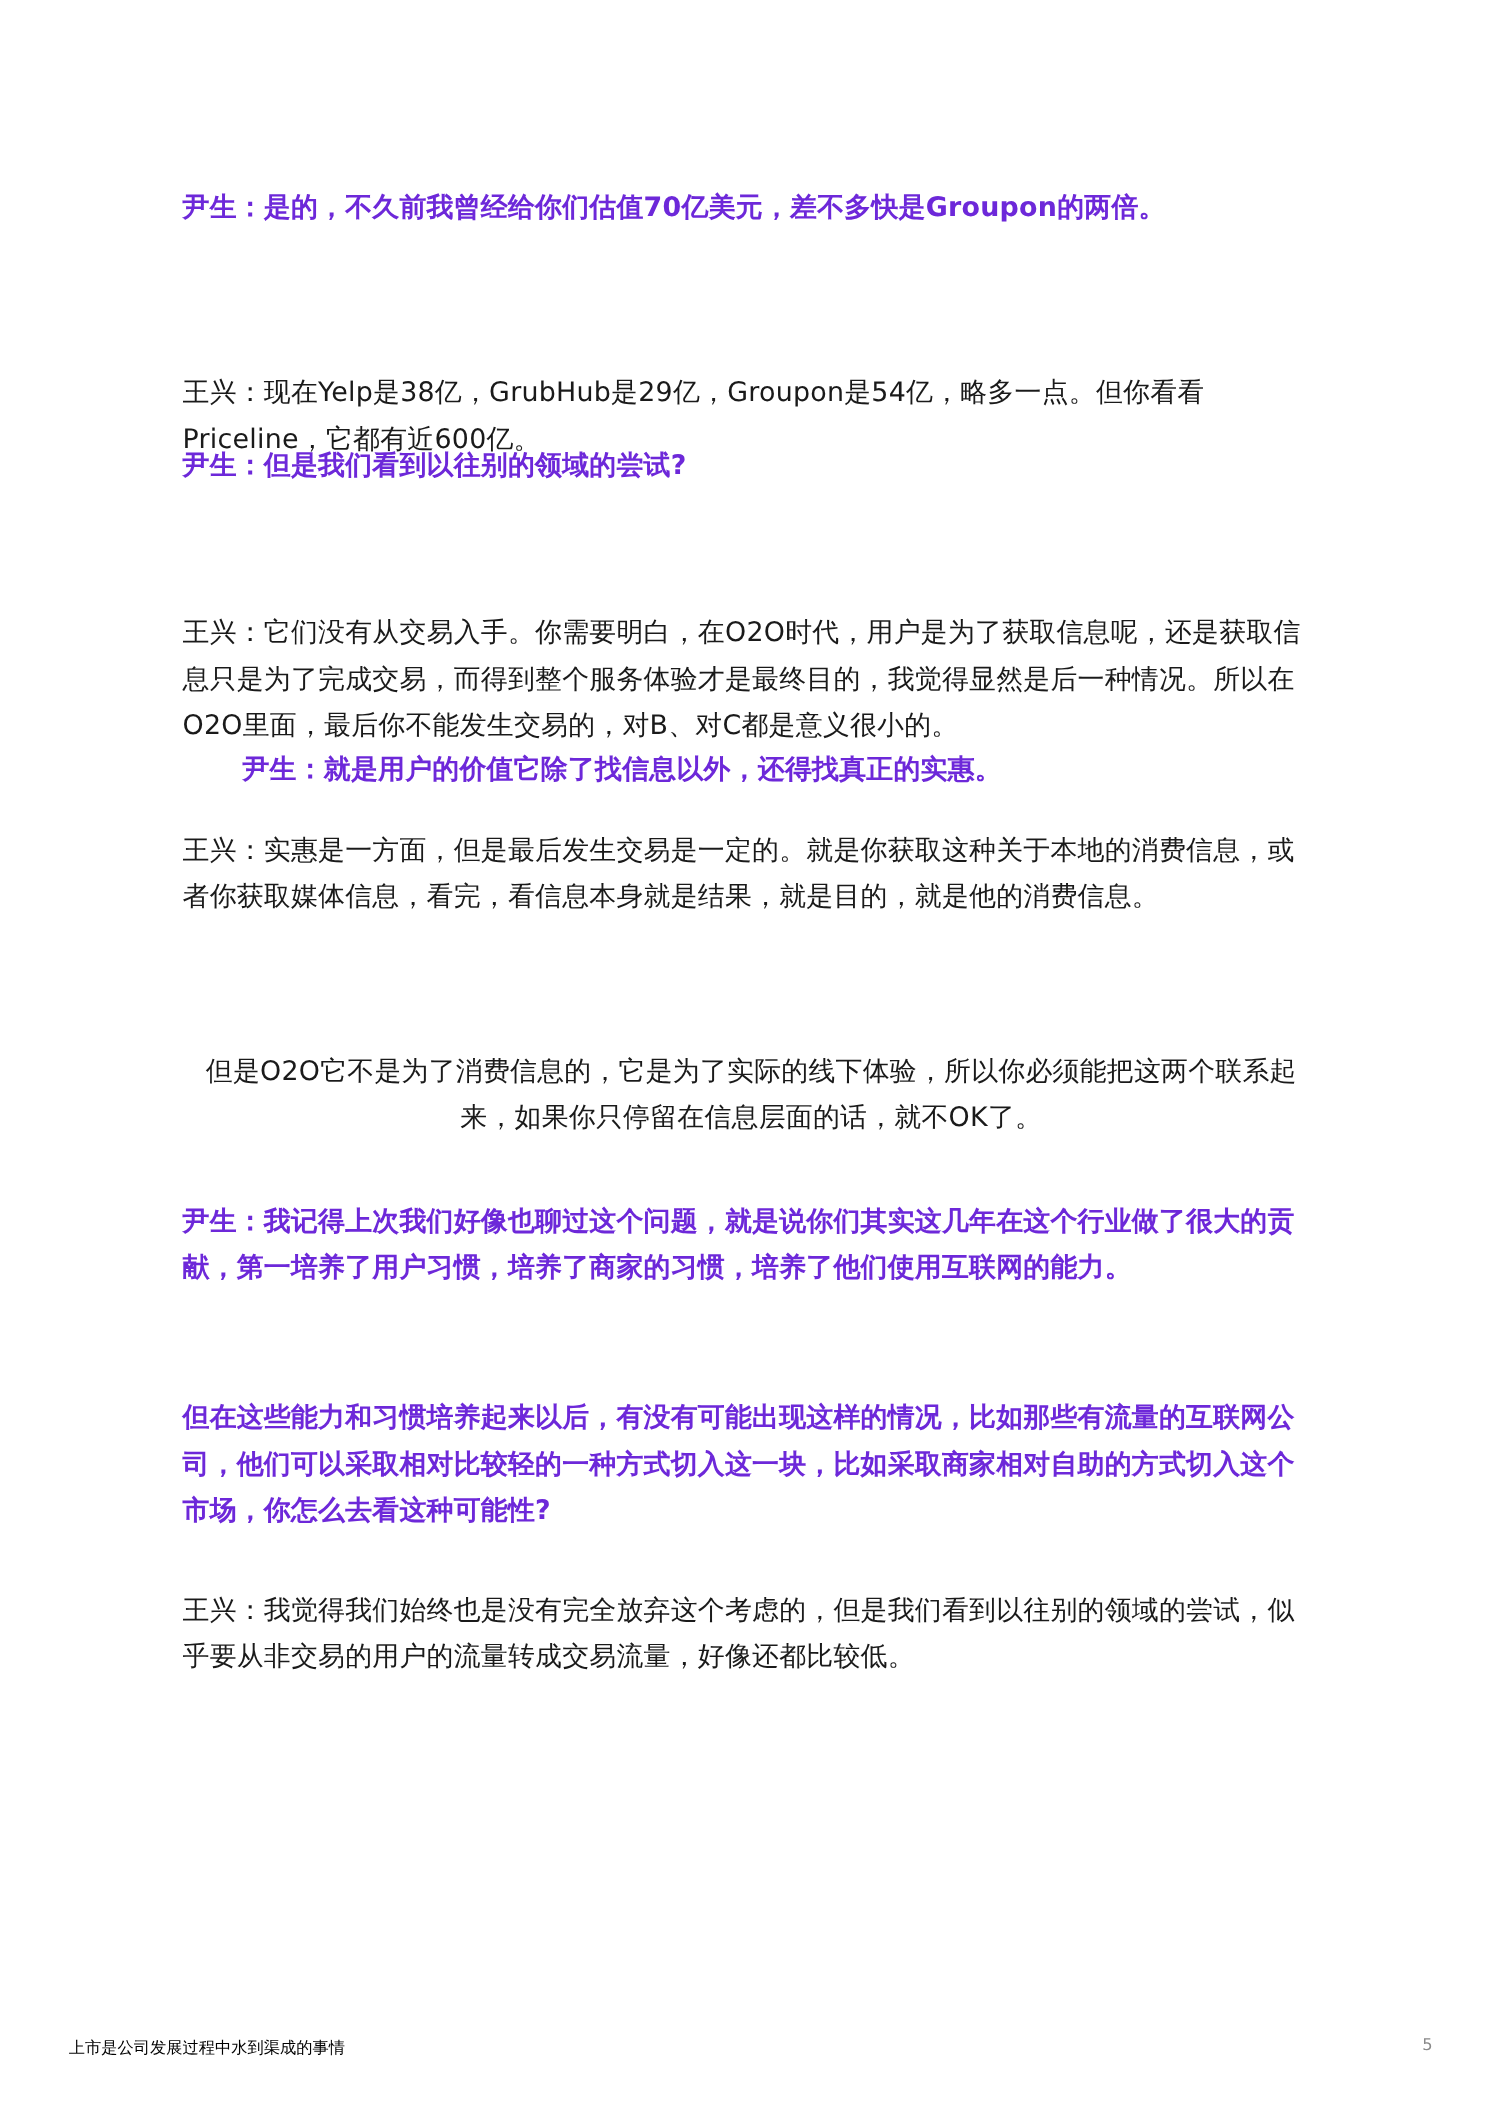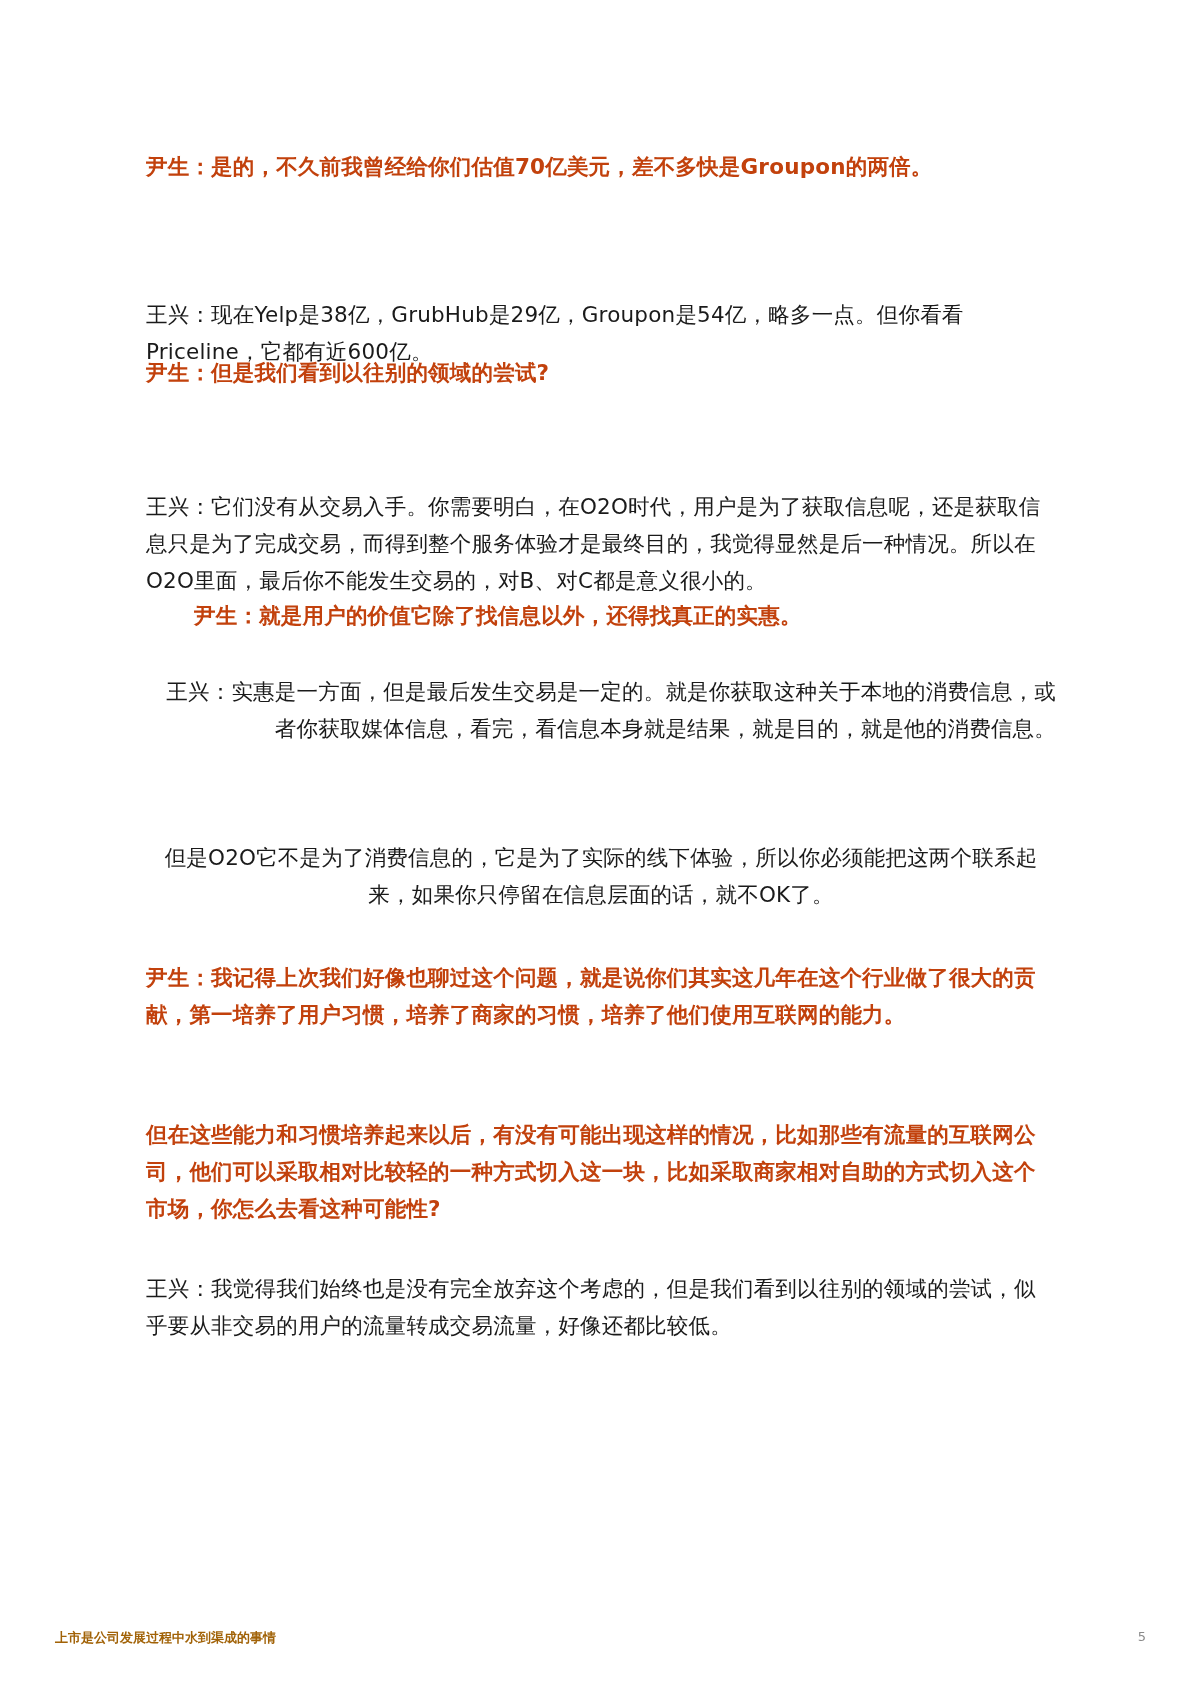--- a/index.html
+++ b/index.html
@@ -7,38 +7,38 @@
     width: 1200px; height: 1698px; position: relative; overflow: hidden;
     font-family: "DejaVu Sans", "Liberation Sans", sans-serif;
     color: #1a1a1a;
   }
   .content {
     position: absolute; left: 146px; top: 148px; width: 910px;
   }
   .para {
     font-size: 21.5px; line-height: 37px; margin: 0; letter-spacing: 0.2px;
   }
-  .para.bold { font-weight: bold; color: #c2410c; }
+  .para.bold { font-weight: bold; color: #6d28d9; }
   .footer-left {
-    position: absolute; left: 55px; top: 1629px; font-size: 13px; color: #a16207; font-weight: bold;
+    position: absolute; left: 55px; top: 1629px; font-size: 13px; color: #000000;
   }
   .footer-right {
     position: absolute; right: 54px; top: 1629px; font-size: 13px; color: #8a8a8a;
   }
 </style>
 </head>
 <body>
 
 <div class="content">
   <p class="para bold" style="position:absolute; top:0;">尹生：是的，不久前我曾经给你们估值70亿美元，差不多快是Groupon的两倍。</p>
   <p class="para" style="position:absolute; top:100px;margin-top:48px;">王兴：现在Yelp是38亿，GrubHub是29亿，Groupon是54亿，略多一点。但你看看Priceline，它都有近600亿。</p>
   <p class="para bold" style="position:absolute; top:206px;">尹生：但是我们看到以往别的领域的尝试?</p>
   <p class="para" style="position:absolute; top:292px;margin-top:48px;">王兴：它们没有从交易入手。你需要明白，在O2O时代，用户是为了获取信息呢，还是获取信息只是为了完成交易，而得到整个服务体验才是最终目的，我觉得显然是后一种情况。所以在O2O里面，最后你不能发生交易的，对B、对C都是意义很小的。</p>
   <p class="para bold" style="position:absolute; top:449px;margin-left:48px;">尹生：就是用户的价值它除了找信息以外，还得找真正的实惠。</p>
-  <p class="para" style="position:absolute; top:525px;text-align:right;">王兴：实惠是一方面，但是最后发生交易是一定的。就是你获取这种关于本地的消费信息，或者你获取媒体信息，看完，看信息本身就是结果，就是目的，就是他的消费信息。</p>
+  <p class="para" style="position:absolute; top:514px;">王兴：实惠是一方面，但是最后发生交易是一定的。就是你获取这种关于本地的消费信息，或者你获取媒体信息，看完，看信息本身就是结果，就是目的，就是他的消费信息。</p>
   <p class="para" style="position:absolute; top:691px;text-align:center;">但是O2O它不是为了消费信息的，它是为了实际的线下体验，所以你必须能把这两个联系起来，如果你只停留在信息层面的话，就不OK了。</p>
   <p class="para bold" style="position:absolute; top:811px;">尹生：我记得上次我们好像也聊过这个问题，就是说你们其实这几年在这个行业做了很大的贡献，第一培养了用户习惯，培养了商家的习惯，培养了他们使用互联网的能力。</p>
   <p class="para bold" style="position:absolute; top:968px;">但在这些能力和习惯培养起来以后，有没有可能出现这样的情况，比如那些有流量的互联网公司，他们可以采取相对比较轻的一种方式切入这一块，比如采取商家相对自助的方式切入这个市场，你怎么去看这种可能性?</p>
   <p class="para" style="position:absolute; top:1124px;font-family:Liberation Mono, monospace;">王兴：我觉得我们始终也是没有完全放弃这个考虑的，但是我们看到以往别的领域的尝试，似乎要从非交易的用户的流量转成交易流量，好像还都比较低。</p>
 </div>
 
 <div class="footer-left">上市是公司发展过程中水到渠成的事情</div>
 <div class="footer-right">5</div>
 
 </body></html>

